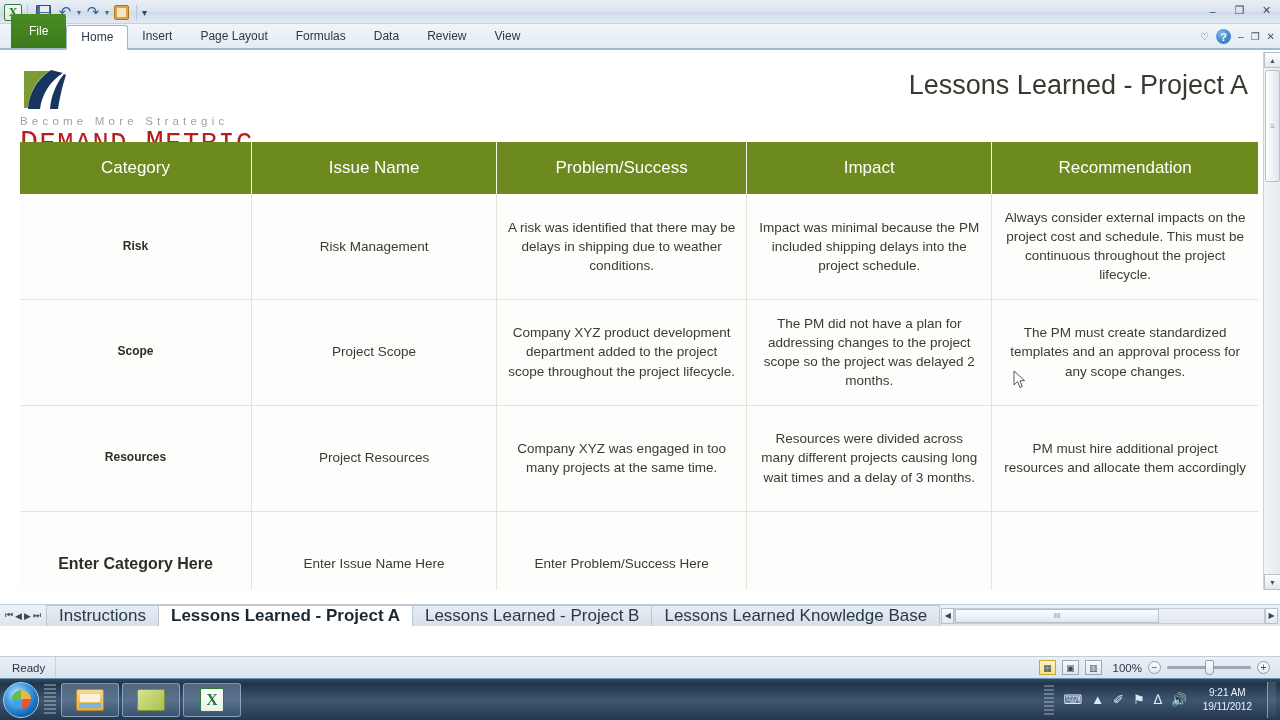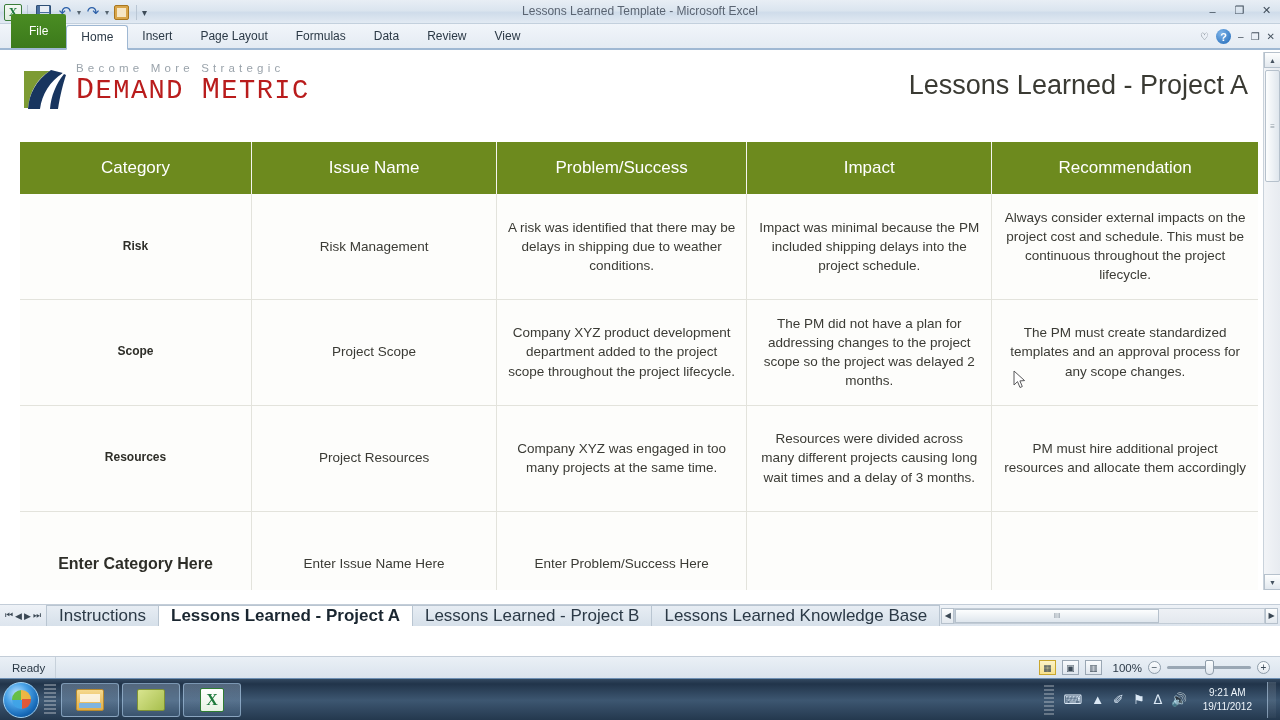--- a/index.html
+++ b/index.html
@@ -85,21 +85,21 @@
   }
   .mini-ico { color:#46525f; font-size:10px; }
 
   
   .sheet {
     position:absolute; left:0; top:52px; right:0; bottom:88px;
     background:#fff; overflow:hidden;
   }
 
   .header-band { position:relative; height:80px; }
-  .logo-wrap { position:absolute; left:20px; top:8px; display:flex; align-items:flex-start; }
+  .logo-wrap { position:absolute; left:20px; top:8px; display:flex; align-items:flex-start;flex-direction:column; }
   .logo-mark { width:47px; height:47px; position:relative; margin-right:9px; margin-top:6px; }
   .doc-title {
     position:absolute; right:32px; top:18px;
     font-size:27px; color:#3a3a33; font-weight:normal;
     font-family:"Liberation Sans", sans-serif;
     letter-spacing:0px; white-space:nowrap;
   }
   .tagline {
     font-size:11.5px; color:#9aa3ab; letter-spacing:4.2px;
     font-family:"Liberation Sans", sans-serif; margin-bottom:1px; margin-top:2px;
@@ -266,21 +266,20 @@
       <div class="qat-ico undo-ico">↶</div>
       <div class="tiny-arrow">▾</div>
       <div class="qat-ico redo-ico">↷</div>
       <div class="tiny-arrow">▾</div>
       <div class="qat-ico">
           <div class="clip-ico"></div>
         </div>
       <div class="sep"></div>
       <div class="qat-drop">▾</div>
     </div>
-    <div class="win-title">Lessons Learned Template  -  Microsoft Excel</div>
     <div class="win-btns">
       <div class="win-btn">–</div>
       <div class="win-btn">❐</div>
       <div class="win-btn">✕</div>
     </div>
   </div>
 
   <div class="ribbon">
     <div class="tab file">File</div>
     <div class="tab active">Home</div>

